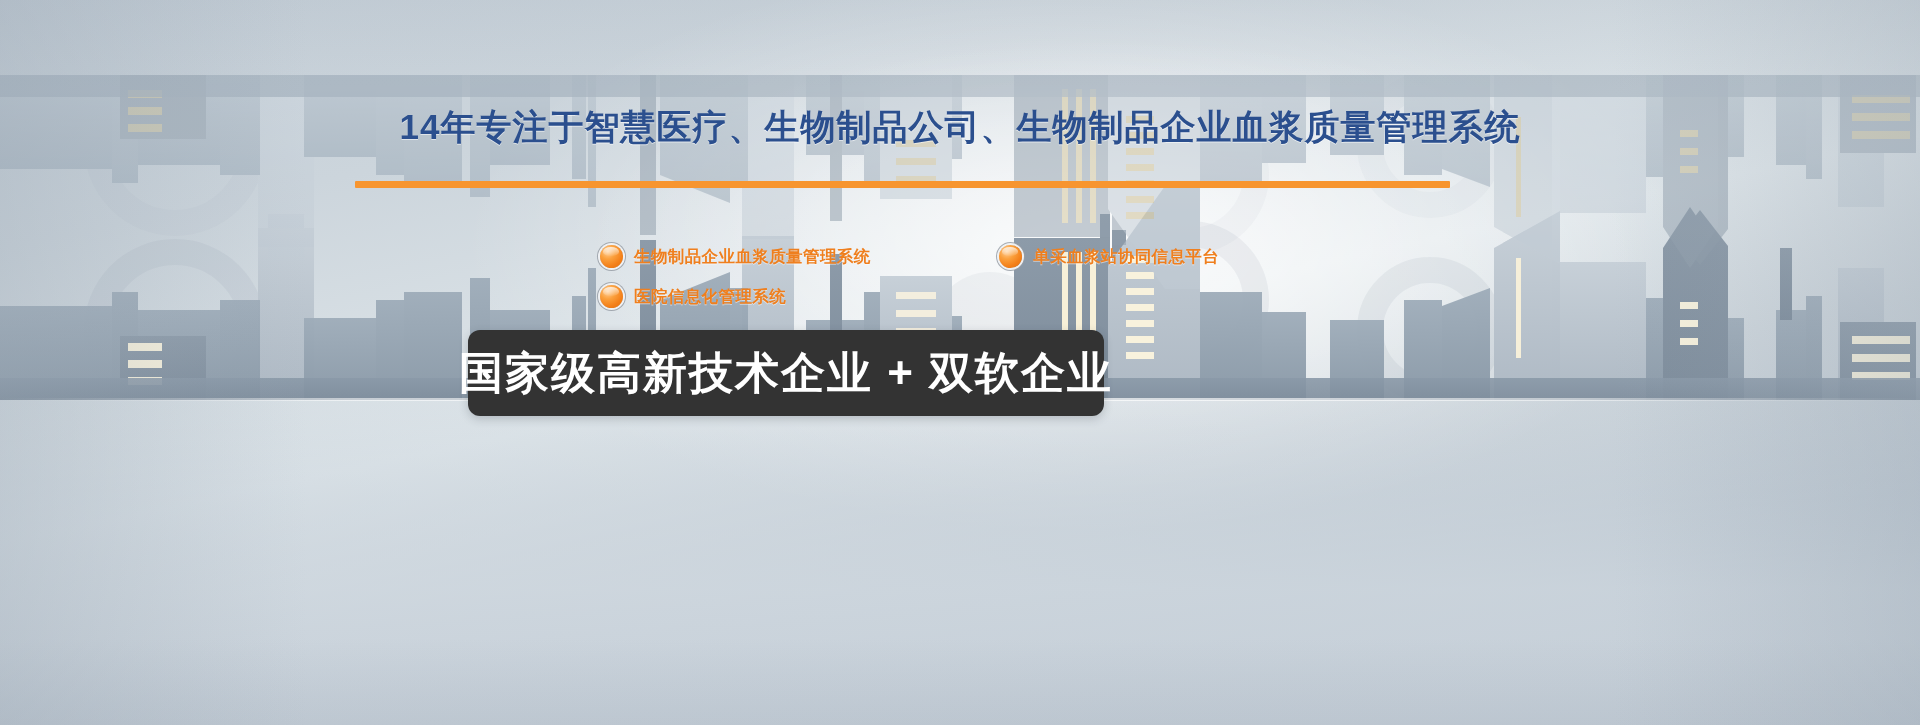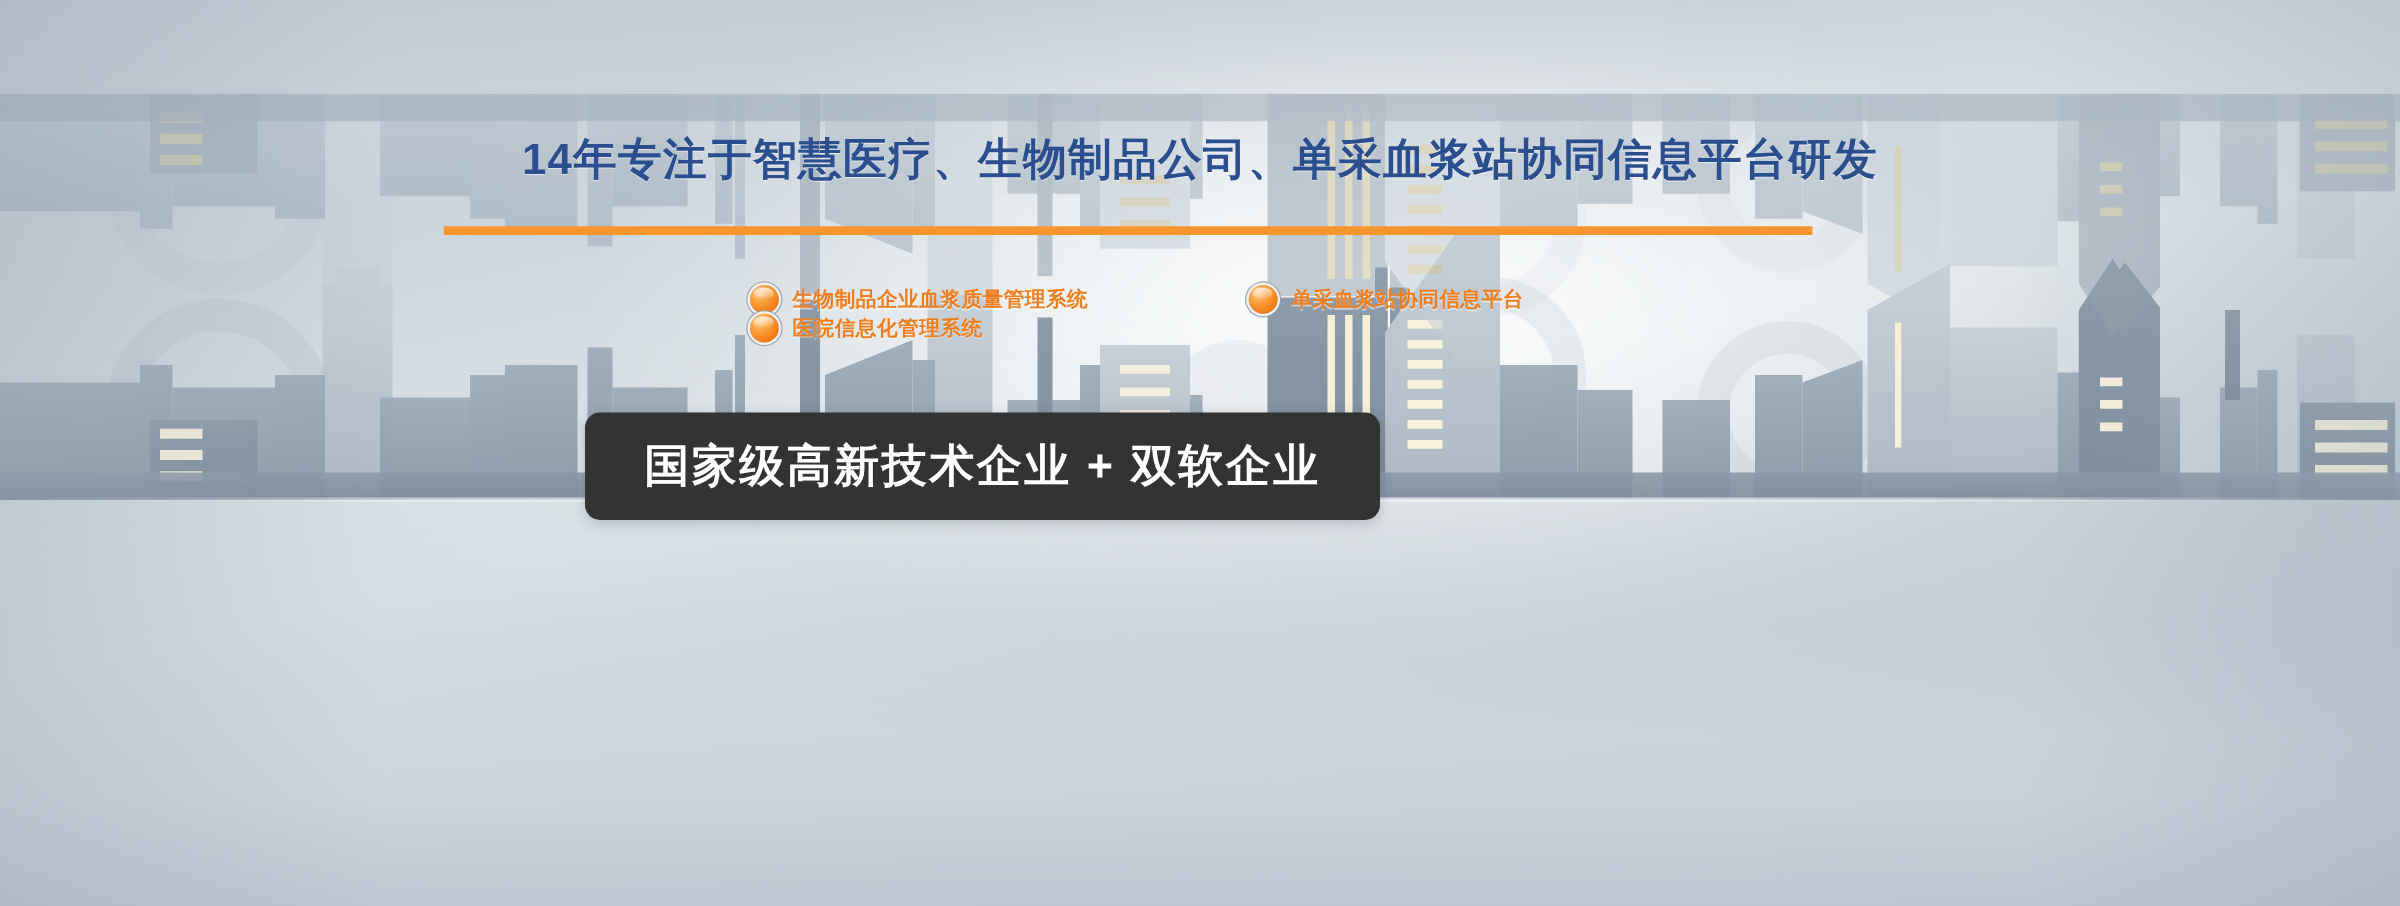--- a/index.html
+++ b/index.html
@@ -57,21 +57,21 @@
     white-space:nowrap;
   }
   .title-rule{
     position:absolute;left:355px;top:181px;width:1095px;height:7px;
     background:#f7952f;border-radius:1px;
   }
 
   .features{
     position:absolute;left:600px;top:228px;width:760px;
   }
-  .feat-row{display:flex;align-items:flex-start;}
+  .feat-row{display:flex;align-items:flex-start;margin-top:17px;}
   .feat-row + .feat-row{}
   .feat{display:flex;align-items:center;}
   .feat.col1{width:388px;}
   .feat.col2{width:372px;padding-left:23px;}
   .dot{
     width:23px;height:23px;border-radius:50%;flex:0 0 23px;
     background:
       radial-gradient(circle at 34% 28%, #ffd09a 0%, #fba03c 34%, #f3801a 66%, #e06f12 100%);
     box-shadow:
       0 0 0 2px rgba(246,247,248,0.92),
@@ -89,21 +89,21 @@
     text-shadow:0 1px 0 rgba(255,255,255,0.5);white-space:nowrap;
   }
 
   .badge{
     position:absolute;left:468px;top:330px;width:636px;height:86px;
     background:#333333;border-radius:12px;
     display:flex;align-items:center;justify-content:center;
     box-shadow:0 3px 10px rgba(40,50,60,0.22);
   }
   .badge-text{
-    color:#ffffff;font-size:36px;font-weight:bold;letter-spacing:2px;white-space:nowrap;
+    color:#ffffff;font-size:44px;font-weight:bold;letter-spacing:2px;white-space:nowrap;
   }
 </style>
 </head>
 <body>
 
 <div class="banner">
 
   <div class="sky-glow"></div>
 
   <div class="city-wrap">
@@ -351,21 +351,21 @@
     </svg>
 
     <div class="mirror-mask"></div>
     <div class="horizon"></div>
   </div>
 
   <div class="vignette"></div>
 
   <div class="content">
 
-    <div class="title">14年专注于智慧医疗、生物制品公司、单采血浆站协同信息平台研发</div>
+    <div class="title">14年专注于智慧医疗、生物制品公司、生物制品企业血浆质量管理系统</div>
 
     <div class="title-rule"></div>
 
     <div class="features">
 
       <div class="feat-row">
         <div class="feat col1">
           <span class="dot"></span>
           <span class="feat-label">生物制品企业血浆质量管理系统</span>
         </div>

